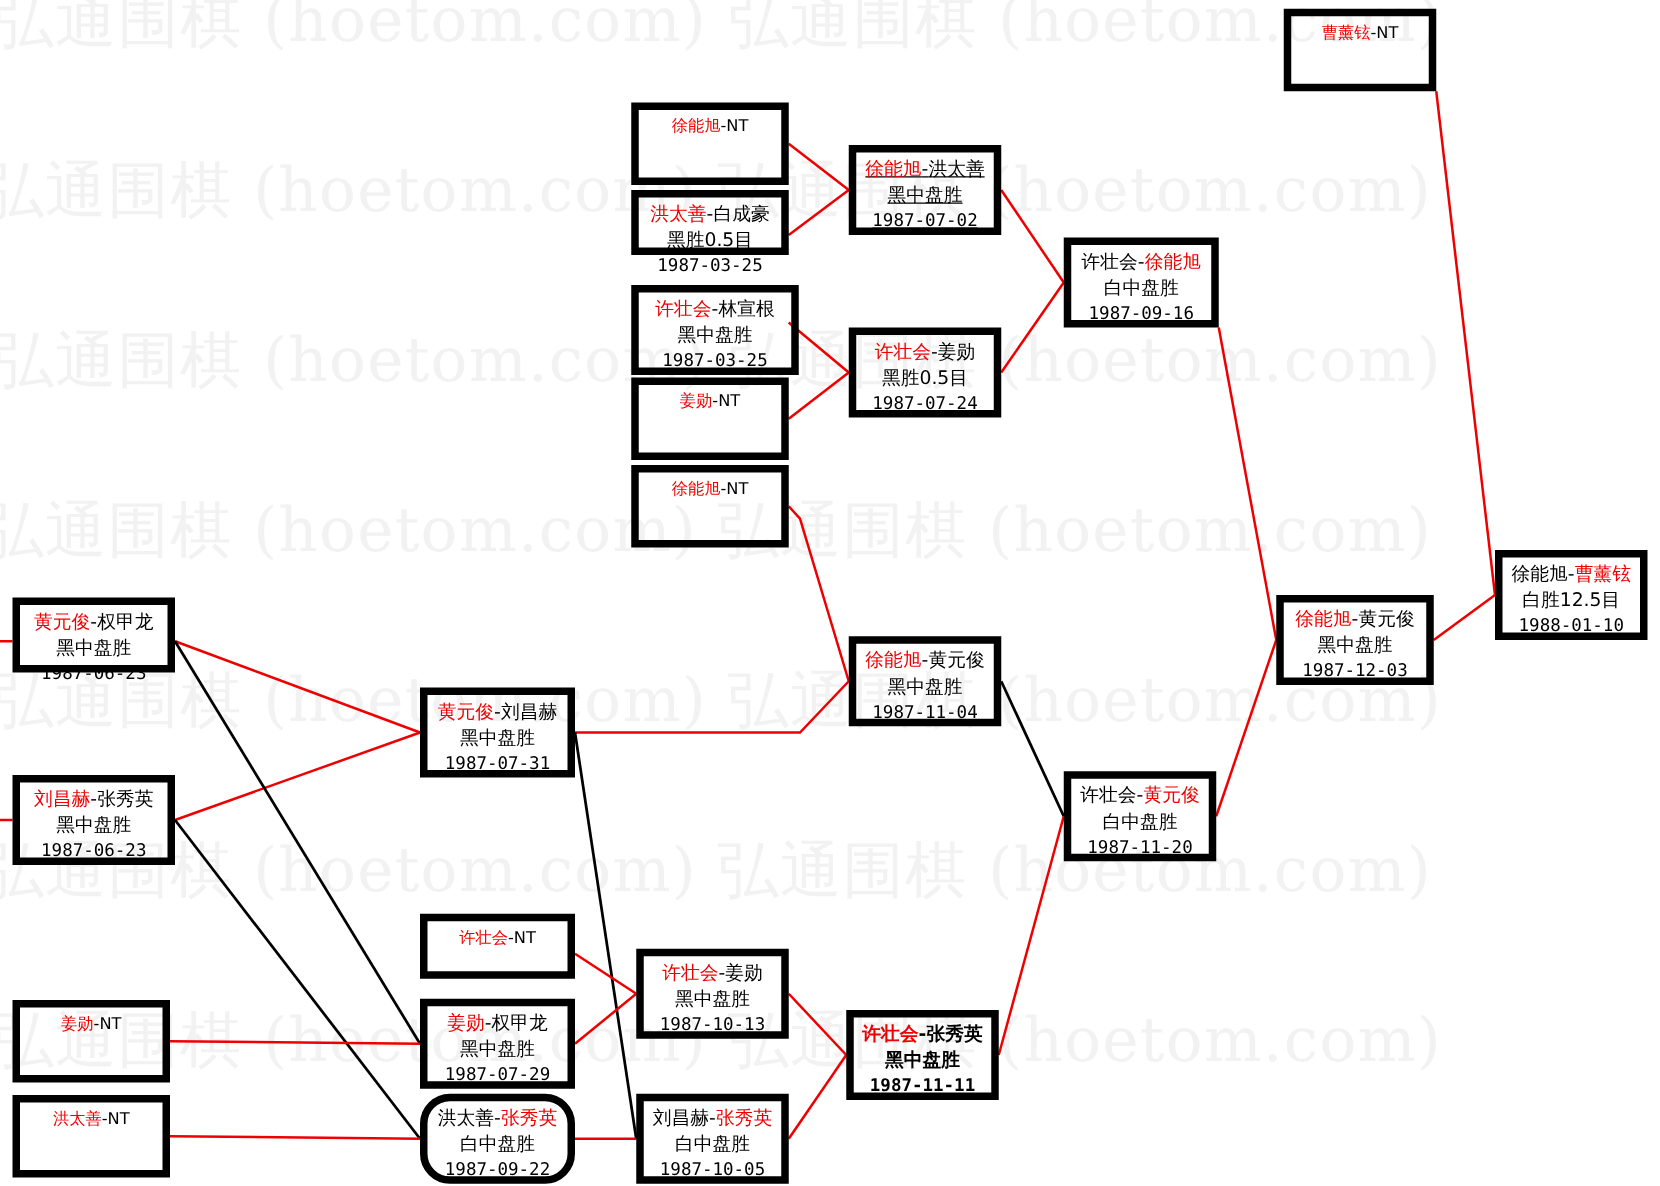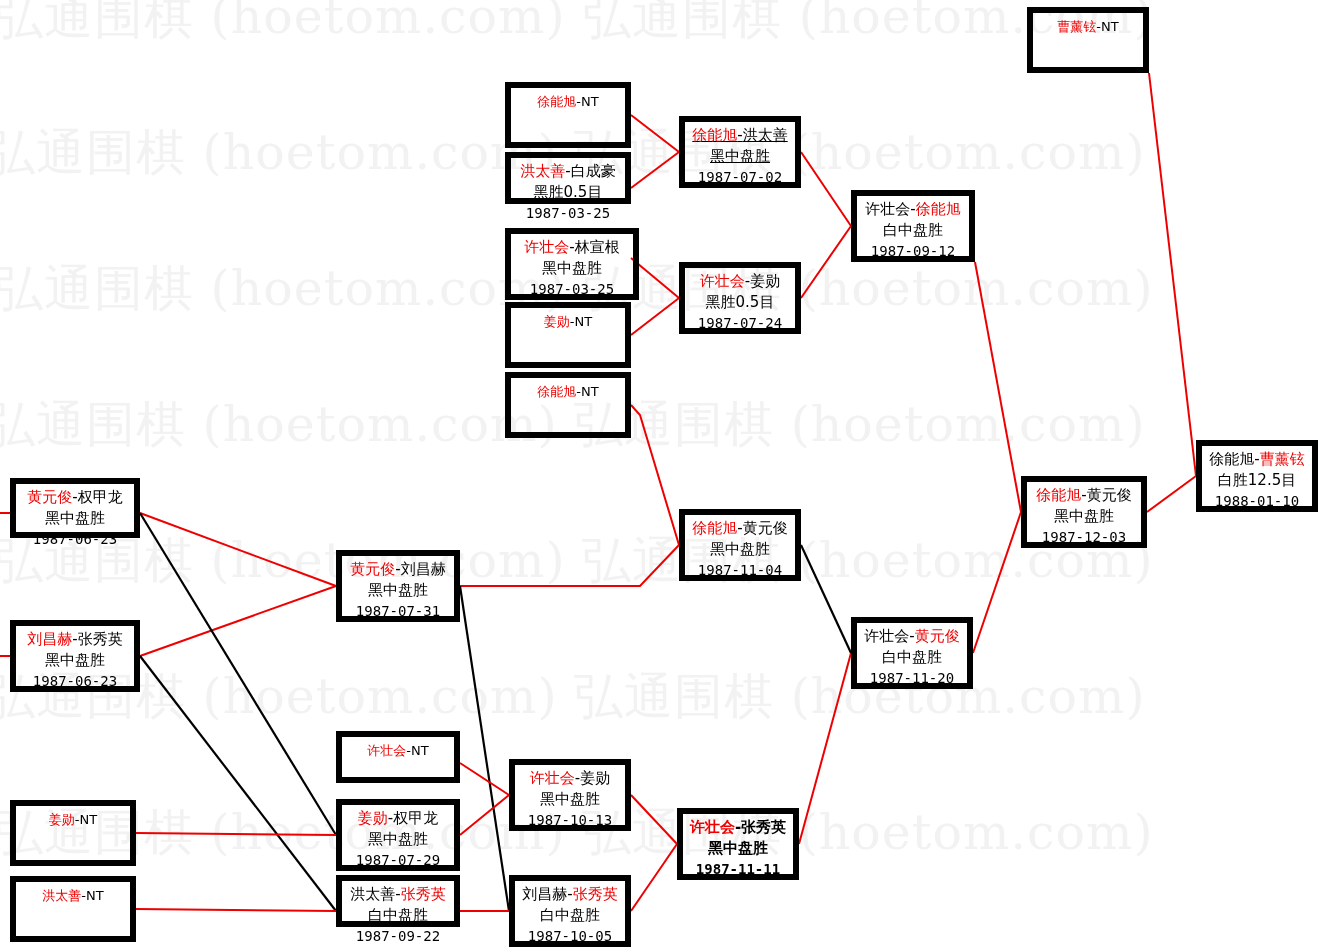--- a/index.html
+++ b/index.html
@@ -119,21 +119,21 @@
         <span class="ln dt">1987-07-02</span>
       </div>
       <div class="node" style="left: 679px; top: 262px; width: 122px; height: 72px; border-color: rgb(0, 0, 0);">
         <span class="ln"><span class="r">许壮会</span><span class="k">-</span><span class="k">姜勋</span></span>
         <span class="ln">黑胜0.5目</span>
         <span class="ln dt">1987-07-24</span>
       </div>
       <div class="node" style="left: 851px; top: 190px; width: 124px; height: 72px; border-color: rgb(0, 0, 0);">
         <span class="ln"><span class="k">许壮会</span><span class="k">-</span><span class="r">徐能旭</span></span>
         <span class="ln">白中盘胜</span>
-        <span class="ln dt">1987-09-12</span>
+        <span class="ln dt">1987-09-16</span>
       </div>
       <div class="node" style="left: 1027px; top: 7px; width: 122px; height: 66px; border-color: rgb(0, 0, 0);">
         <span class="ln nt"><span class="r">曹薰铉</span><span class="k">-</span><span class="k">NT</span></span>
       </div>
       <div class="node" style="left: 1196px; top: 440px; width: 122px; height: 72px; border-color: rgb(0, 0, 0);">
         <span class="ln"><span class="k">徐能旭</span><span class="k">-</span><span class="r">曹薰铉</span></span>
         <span class="ln">白胜12.5目</span>
         <span class="ln dt">1988-01-10</span>
       </div>
       <div class="node" style="left: 1021px; top: 476px; width: 126px; height: 72px; border-color: rgb(0, 0, 0);">
@@ -167,21 +167,21 @@
         <span class="ln dt">1987-07-31</span>
       </div>
       <div class="node" style="left: 336px; top: 731px; width: 124px; height: 52px; border-color: rgb(0, 0, 0);">
         <span class="ln nt"><span class="r">许壮会</span><span class="k">-</span><span class="k">NT</span></span>
       </div>
       <div class="node" style="left: 336px; top: 799px; width: 124px; height: 72px; border-color: rgb(0, 0, 0);">
         <span class="ln"><span class="r">姜勋</span><span class="k">-</span><span class="k">权甲龙</span></span>
         <span class="ln">黑中盘胜</span>
         <span class="ln dt">1987-07-29</span>
       </div>
-      <div class="node" style="left: 336px; top: 875px; width: 124px; height: 52px; border-color: rgb(0, 0, 0);">
+      <div class="node" style="left: 336px; top: 875px; width: 124px; height: 72px; border-color: rgb(0, 0, 0); border-radius: 24px;">
         <span class="ln"><span class="k">洪太善</span><span class="k">-</span><span class="r">张秀英</span></span>
         <span class="ln">白中盘胜</span>
         <span class="ln dt">1987-09-22</span>
       </div>
       <div class="node" style="left: 10px; top: 800px; width: 126px; height: 66px; border-color: rgb(0, 0, 0);">
         <span class="ln nt"><span class="r">姜勋</span><span class="k">-</span><span class="k">NT</span></span>
       </div>
       <div class="node" style="left: 10px; top: 876px; width: 126px; height: 66px; border-color: rgb(0, 0, 0);">
         <span class="ln nt"><span class="r">洪太善</span><span class="k">-</span><span class="k">NT</span></span>
       </div>

